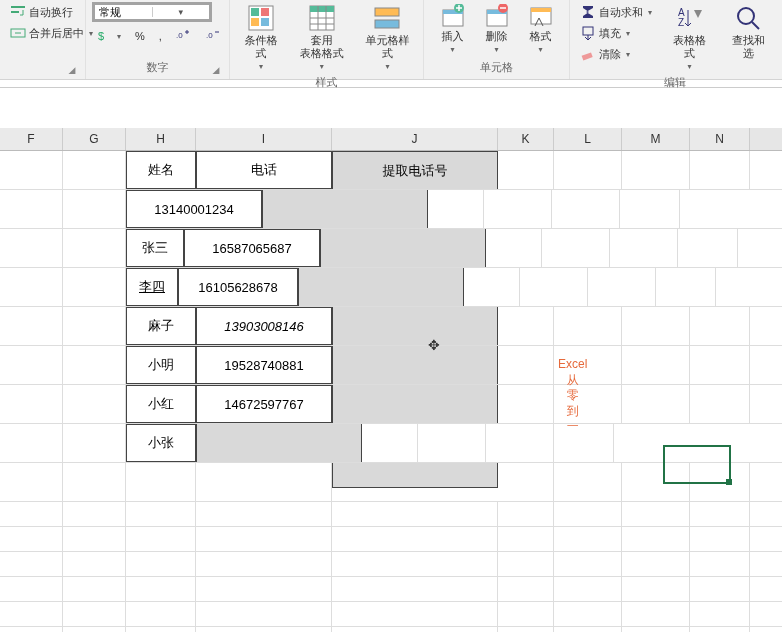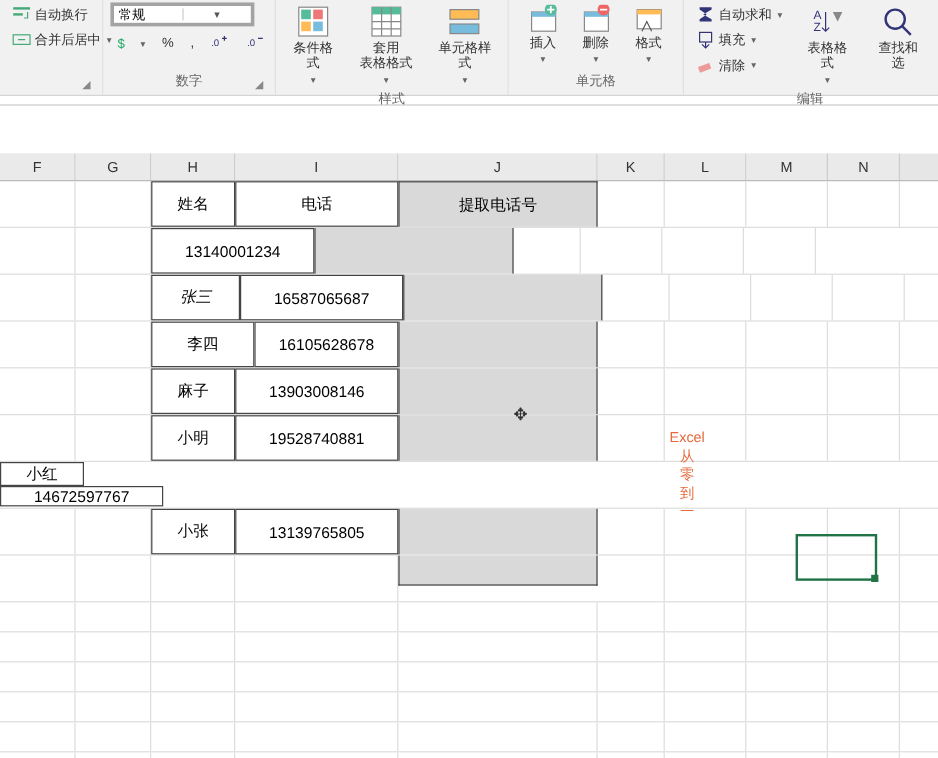--- a/index.html
+++ b/index.html
@@ -299,77 +299,76 @@
         <div class="cell table-cell" style="width: 136px;">13140001234</div>
         <div class="cell gray-cell" style="width: 166px; border-left: 1px solid rgb(68, 68, 68); border-right: 1px solid rgb(68, 68, 68);"></div>
         <div class="cell" style="width: 56px;"></div>
         <div class="cell" style="width: 68px;"></div>
         <div class="cell" style="width: 68px;"></div>
         <div class="cell" style="width: 60px;"></div>
       </div>
       <div class="row" style="height: 39px;">
         <div class="cell" style="width: 63px;"></div>
         <div class="cell" style="width: 63px;"></div>
-        <div class="cell table-cell" style="width: 74px; font-style: italic;">张三</div>
+        <div class="cell table-cell" style="width: 58px;">张三</div>
         <div class="cell table-cell" style="width: 136px;">16587065687</div>
         <div class="cell gray-cell" style="width: 166px; border-left: 1px solid rgb(68, 68, 68); border-right: 1px solid rgb(68, 68, 68);"></div>
         <div class="cell" style="width: 56px;"></div>
         <div class="cell" style="width: 68px;"></div>
         <div class="cell" style="width: 68px;"></div>
         <div class="cell" style="width: 60px;"></div>
       </div>
       <div class="row" style="height: 39px;">
         <div class="cell" style="width: 63px;"></div>
         <div class="cell" style="width: 63px;"></div>
-        <div class="cell table-cell" style="width: 86px;">李四</div>
+        <div class="cell table-cell" style="width: 52px; text-decoration: underline;">李四</div>
         <div class="cell table-cell" style="width: 120px;">16105628678</div>
         <div class="cell gray-cell" style="width: 166px; border-left: 1px solid rgb(68, 68, 68); border-right: 1px solid rgb(68, 68, 68);"></div>
         <div class="cell" style="width: 56px;"></div>
         <div class="cell" style="width: 68px;"></div>
         <div class="cell" style="width: 68px;"></div>
         <div class="cell" style="width: 60px;"></div>
       </div>
       <div class="row" style="height: 39px;">
         <div class="cell" style="width: 63px;"></div>
         <div class="cell" style="width: 63px;"></div>
         <div class="cell table-cell" style="width: 70px;">麻子</div>
-        <div class="cell table-cell" style="width: 136px;">13903008146</div>
+        <div class="cell table-cell" style="width: 136px; font-style: italic;">13903008146</div>
         <div class="cell gray-cell" style="width: 166px; border-left: 1px solid rgb(68, 68, 68); border-right: 1px solid rgb(68, 68, 68);"></div>
         <div class="cell" style="width: 56px;"></div>
         <div class="cell" style="width: 68px;"></div>
         <div class="cell" style="width: 68px;"></div>
         <div class="cell" style="width: 60px;"></div>
       </div>
       <div class="row" style="height: 39px;">
         <div class="cell" style="width: 63px;"></div>
         <div class="cell" style="width: 63px;"></div>
         <div class="cell table-cell" style="width: 70px;">小明</div>
         <div class="cell table-cell" style="width: 136px;">19528740881</div>
         <div class="cell gray-cell" style="width: 166px; border-left: 1px solid rgb(68, 68, 68); border-right: 1px solid rgb(68, 68, 68);"></div>
         <div class="cell" style="width: 56px;"></div>
         <div class="cell" style="width: 68px;"></div>
         <div class="cell" style="width: 68px;"></div>
         <div class="cell" style="width: 60px;"></div>
       </div>
-      <div class="row" style="height: 39px; flex-direction: column;">
+      <div class="row" style="height: 39px;">
         <div class="cell" style="width: 63px;"></div>
         <div class="cell" style="width: 63px;"></div>
         <div class="cell table-cell" style="width: 70px;">小红</div>
         <div class="cell table-cell" style="width: 136px;">14672597767</div>
         <div class="cell gray-cell" style="width: 166px; border-left: 1px solid rgb(68, 68, 68); border-right: 1px solid rgb(68, 68, 68);"></div>
         <div class="cell" style="width: 56px;"></div>
         <div class="cell" style="width: 68px;"></div>
         <div class="cell" style="width: 68px;"></div>
         <div class="cell" style="width: 60px;"></div>
       </div>
       <div class="row" style="height: 39px;">
         <div class="cell" style="width: 63px;"></div>
         <div class="cell" style="width: 63px;"></div>
         <div class="cell table-cell" style="width: 70px;">小张</div>
-        <div class="cell table-cell" style="width: 136px;">13139765805</div>
         <div class="cell gray-cell" style="width: 166px; border-left: 1px solid rgb(68, 68, 68); border-right: 1px solid rgb(68, 68, 68);"></div>
         <div class="cell" style="width: 56px;"></div>
         <div class="cell" style="width: 68px;"></div>
         <div class="cell" style="width: 68px;"></div>
         <div class="cell" style="width: 60px;"></div>
       </div>
       <div class="row" style="height: 39px;">
         <div class="cell" style="width: 63px;"></div>
         <div class="cell" style="width: 63px;"></div>
         <div class="cell" style="width: 70px;"></div>

